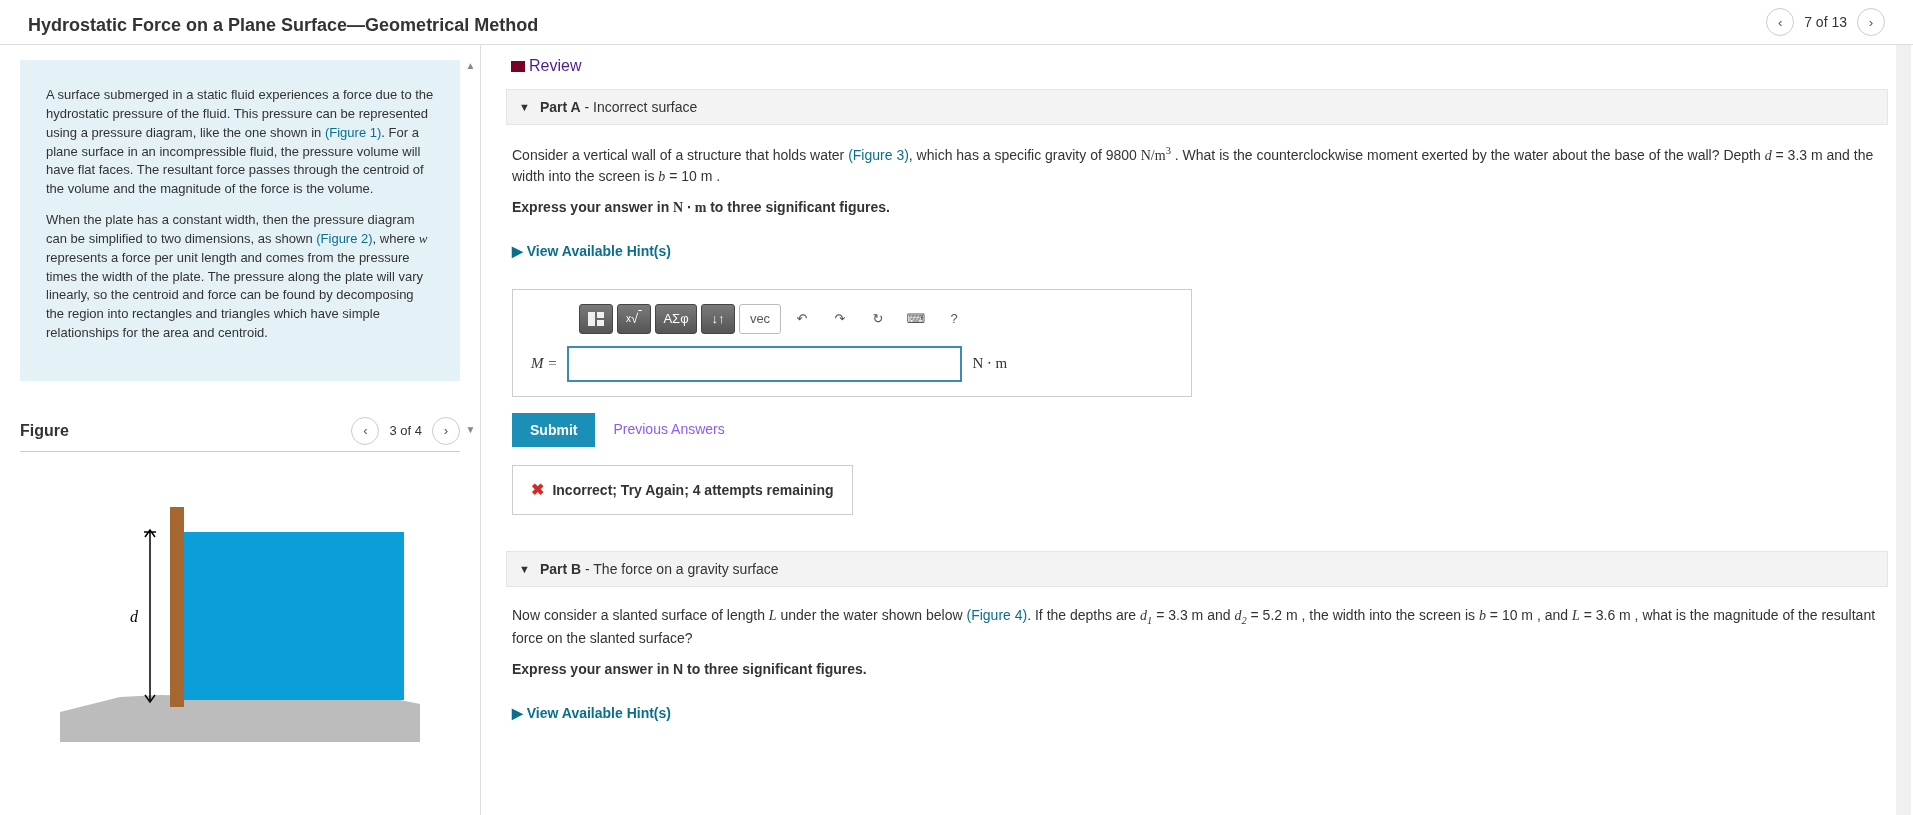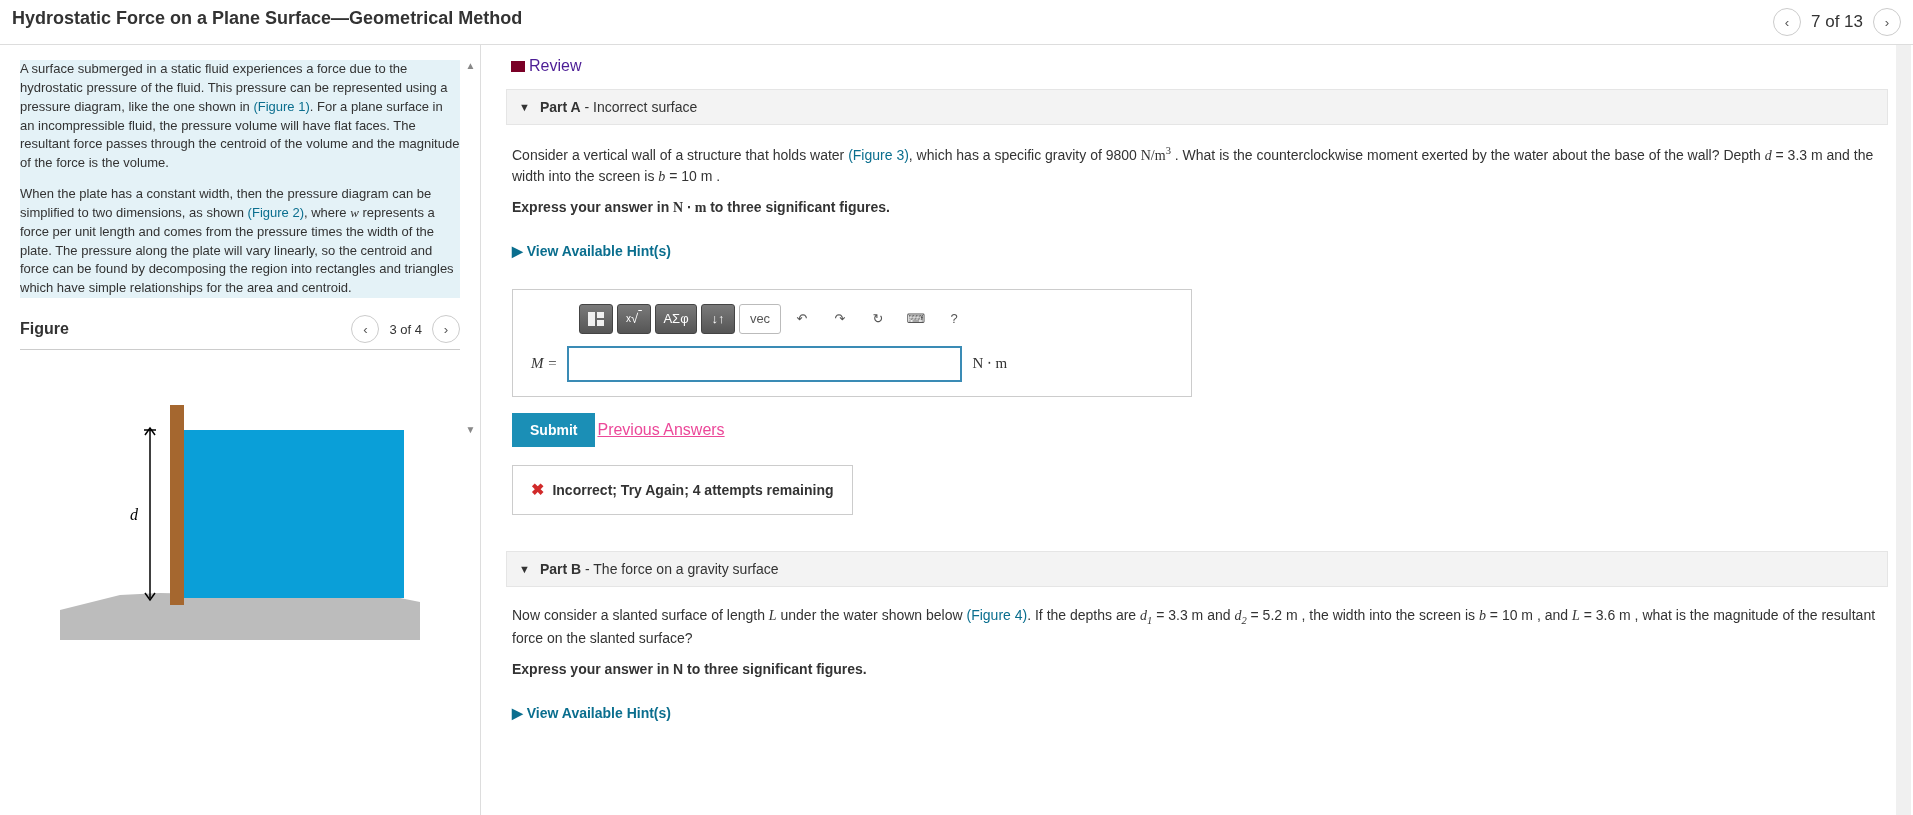--- a/index.html
+++ b/index.html
@@ -1,26 +1,26 @@
 <!DOCTYPE html>
 <html><head>
 <meta charset="utf-8">
 <style>
 *{box-sizing:border-box;margin:0;padding:0}
 body{font-family:Arial,Helvetica,sans-serif;font-size:13px;color:#333;background:#fff}
-.header{display:flex;align-items:flex-start;justify-content:space-between;padding:8px 12px;border-bottom:1px solid #ddd}
+.header{display:flex;align-items:flex-end;justify-content:space-between;padding:8px 28px;border-bottom:1px solid #ddd}
 .title{font-size:18px;font-weight:bold;color:#333}
 .nav-right{display:flex;align-items:center;gap:10px}
 .nav-btn{width:28px;height:28px;border:1px solid #ccc;border-radius:50%;background:#fff;display:flex;align-items:center;justify-content:center;cursor:pointer;color:#555}
-.page-count{font-size:17px;color:#333}
+.page-count{font-size:14px;color:#333}
 .main{display:flex;height:780px}
 .left-panel{width:480px;padding:15px 20px;position:relative;overflow-y:auto}
 .left-scroll{position:absolute;right:2px;top:15px;bottom:50%;width:15px;display:flex;flex-direction:column;align-items:center;justify-content:space-between}
 .scroll-arrow{color:#888;font-size:10px}
-.intro-box{background:#e4f2f7;padding:0;margin-bottom:17px;font-size:13px;line-height:1.45;color:#333}
+.intro-box{background:#e4f2f7;padding:26px;margin-bottom:36px;font-size:13px;line-height:1.45;color:#333}
 .intro-box p{margin-bottom:12px}
 .link{color:#0a6e8e;cursor:pointer}
 .fig-head{display:flex;justify-content:space-between;align-items:center;border-bottom:1px solid #ccc;padding-bottom:6px;margin-bottom:30px}
 .fig-title{font-size:16px;font-weight:bold}
 .fig-nav{display:flex;align-items:center;gap:10px;font-size:13px}
 .figure-svg{display:block;margin:0 auto}
 .right-panel{flex:1;border-left:1px solid #ddd;position:relative;overflow-y:auto}
 .right-scroll{position:absolute;right:2px;top:0;bottom:0;width:15px;background:#f0f0f0}
 .review{text-align:left;padding:12px 30px 6px;color:#4c1d95;font-size:16px;cursor:pointer}
 .review-icon{display:inline-block;width:14px;height:11px;background:#7a0026;margin-right:4px;vertical-align:middle}
@@ -35,23 +35,23 @@
 .hints .tri{display:inline-block;margin-right:4px}
 .eq-box{border:1px solid #ccc;padding:14px 18px;display:inline-block;width:680px;margin-top:4px;margin-bottom:12px}
 .toolbar{display:flex;gap:4px;align-items:center;margin-bottom:12px;margin-left:48px}
 .tool-btn{background:linear-gradient(#7a7a7a,#555);color:#fff;border:1px solid #444;border-radius:3px;height:30px;min-width:34px;display:flex;align-items:center;justify-content:center;font-size:13px;cursor:pointer}
 .tool-btn.light{background:#fff;color:#555;border:1px solid #bbb}
 .tool-btn.wide{min-width:42px}
 .eq-row{display:flex;align-items:center;gap:10px}
 .eq-label{font-style:italic;font-size:15px}
 .eq-input{border:2px solid #3a8bb5;height:36px;width:395px;padding:4px 8px;font-size:14px}
 .eq-unit{font-size:15px}
-.submit-row{display:flex;align-items:center;gap:2px;margin-top:4px}
+.submit-row{display:flex;align-items:center;gap:18px;margin-top:4px}
 .submit-btn{background:#1b8fb6;color:#fff;border:none;padding:9px 18px;font-size:14px;cursor:pointer;font-weight:bold}
-.prev-ans{color:#ec4899;text-decoration:underline;cursor:pointer;font-size:16px}
+.prev-ans{color:#8b5cf6;cursor:pointer;font-size:14px}
 .feedback{border:1px solid #ccc;display:inline-block;padding:12px 18px;margin-top:18px;font-size:14px}
 .x-icon{color:#d12a2a;font-weight:bold;font-size:16px;margin-right:8px}
 sup,sub{font-size:0.75em}
 .mathit{font-style:italic;font-family:'Times New Roman',serif}
 .mathrm{font-family:'Times New Roman',serif}
 </style>
 </head>
 <body>
 
 <div class="header">

